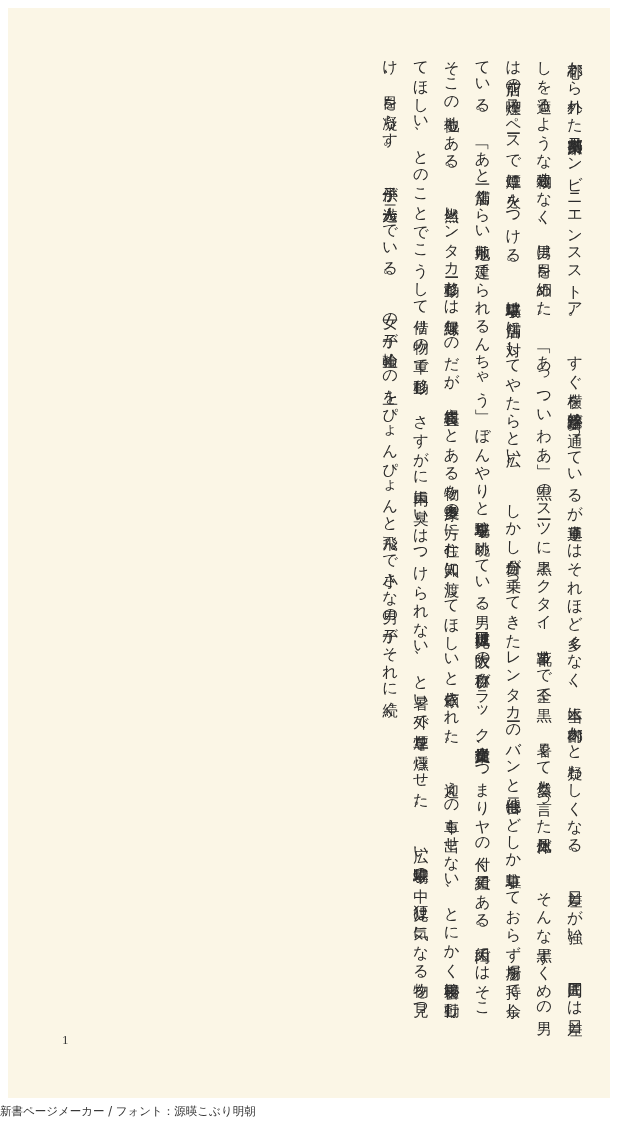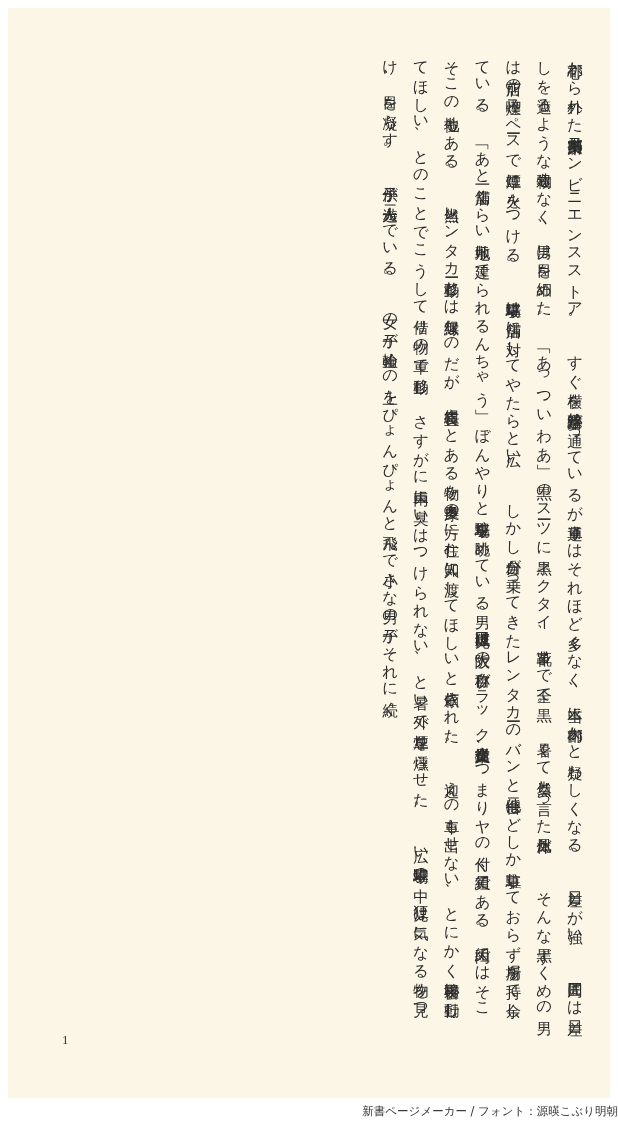--- a/index.html
+++ b/index.html
@@ -58,21 +58,21 @@
     color: #3a3a3a;
     font-family: "Liberation Serif", serif;
   }
 
   
   #footer-credit {
     position: absolute;
     left: 0;
     top: 1104px;
     width: 618px;
-    text-align: right;
+    text-align: left;
     font-size: 11.5px;
     color: #333333;
     font-family: "DejaVu Sans", "Liberation Sans", sans-serif;
   }
 </style>
 </head>
 <body>
 
 <div id="page-sheet">
 

